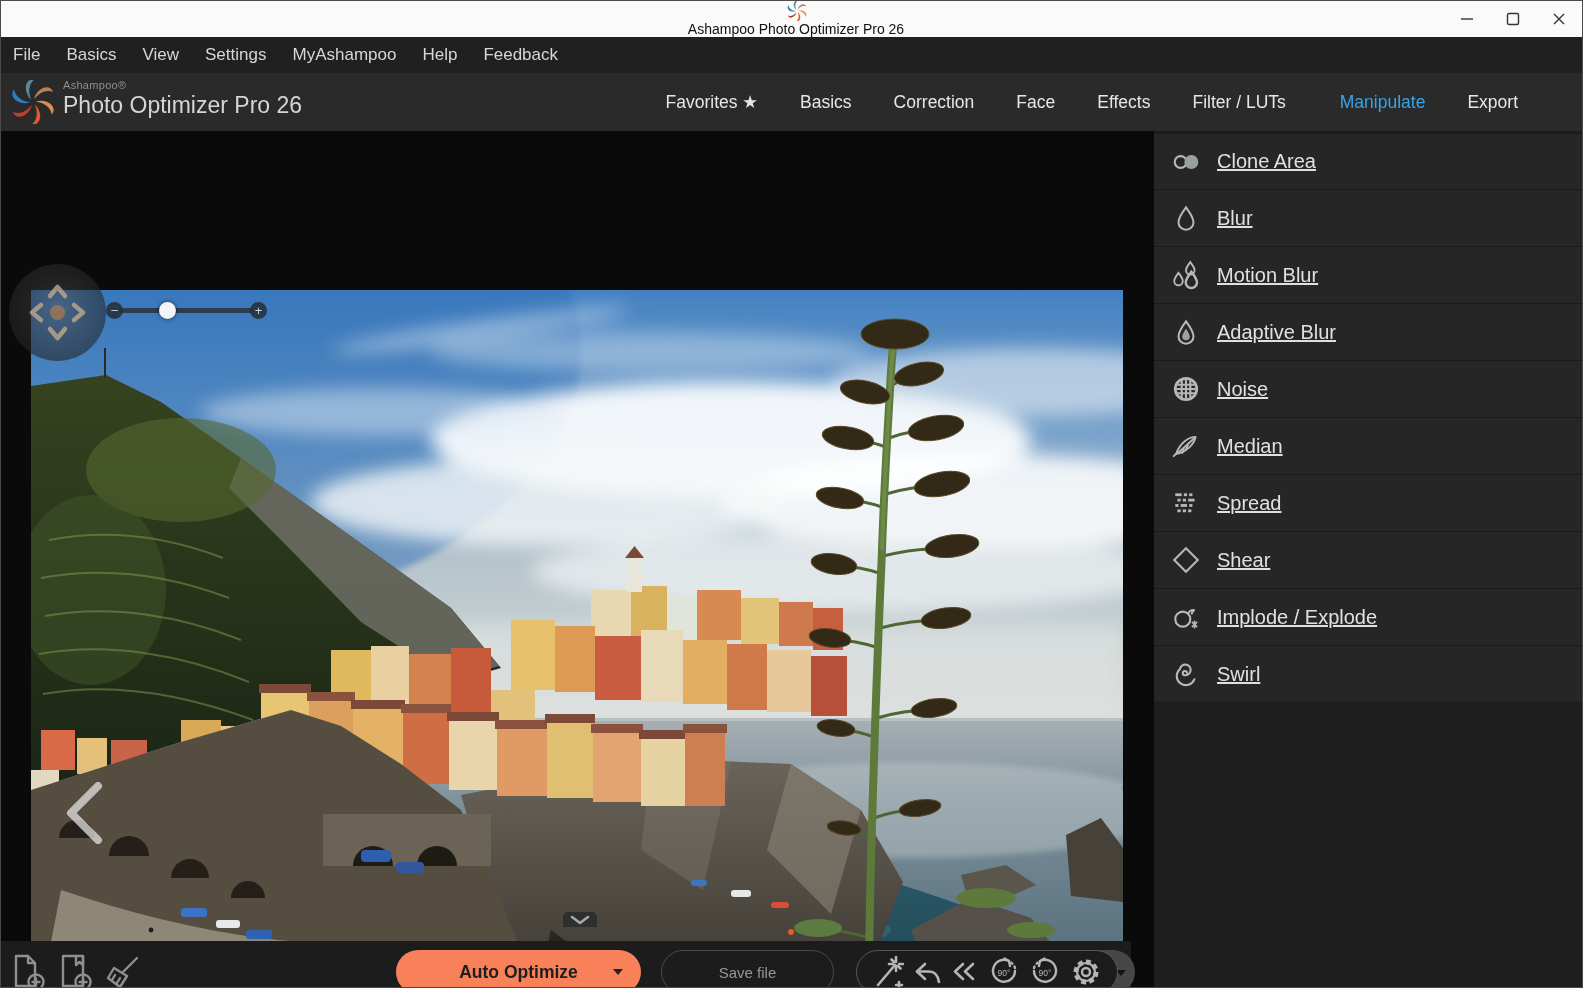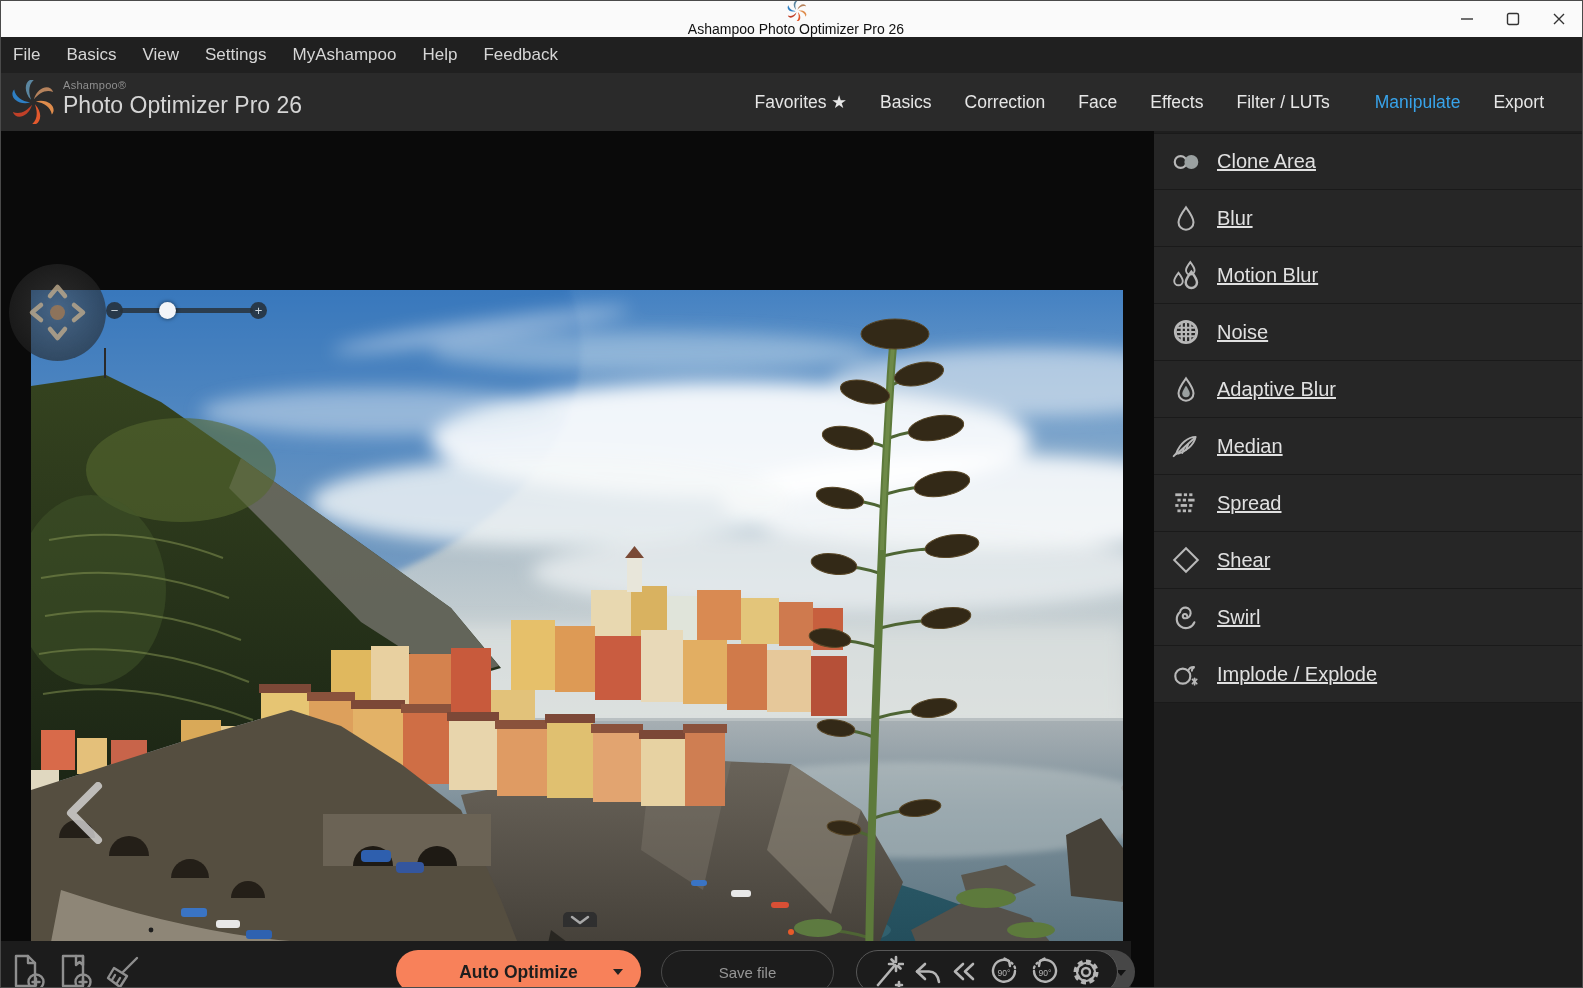--- a/index.html
+++ b/index.html
@@ -17,21 +17,21 @@
   .menubar { position:absolute; left:0; top:36px; width:100%; height:36px; background:#202020; display:flex; align-items:center; padding-left:12px; }
   .menu-item { color:#d6d6d6; font-size:17px; padding:0 13px; height:100%; display:flex; align-items:center; cursor:pointer; }
   .menu-item:first-child { padding-left:0; }
 
   
   .header { position:absolute; left:0; top:72px; width:100%; height:58px; background:#2a2a2a; }
   .brand-logo { position:absolute; left:10px; top:7px; width:44px; height:44px; }
   .brand-text { position:absolute; left:62px; top:6px; }
   .brand-small { font-size:11px; color:#8f8f8f; letter-spacing:.3px; }
   .brand-large { font-size:23px; color:#d5d5d5; font-weight:400; margin-top:1px; }
-  .tabs { position:absolute; right:38px; top:0; height:58px; display:flex; align-items:center; gap:33px; }
+  .tabs { position:absolute; right:64px; top:0; height:58px; display:flex; align-items:center; gap:42px; }
   .tab { color:#e6e6e6; font-size:17.5px; cursor:pointer; white-space:nowrap; }
 
   
   .main { position:absolute; left:0; top:130px; width:1153px; height:858px; background:#0a0a0a; }
   .photo { position:absolute; left:30px; top:159px; width:1092px; height:738px; overflow:hidden; background:#223; }
   .photo svg.scene { position:absolute; inset:0; width:100%; height:100%; display:block; }
 
   .nav-chev { position:absolute; background:none; border:none; cursor:pointer; }
   .nav-prev { left:34px; top:492px; }
   .nav-next { left:1090px; top:494px; }
@@ -535,48 +535,48 @@
             <path transform="translate(18,2) scale(.8)" d="M0 0 C0 0 -5 6.5 -5 9.5 a5 5 0 0 0 10 0 C5 6.5 0 0 0 0 Z"></path>
             <path transform="translate(7,12) scale(.8)" d="M0 0 C0 0 -5 6.5 -5 9.5 a5 5 0 0 0 10 0 C5 6.5 0 0 0 0 Z"></path>
             <path transform="translate(19,11) scale(1.05)" d="M0 0 C0 0 -5 6.5 -5 9.5 a5 5 0 0 0 10 0 C5 6.5 0 0 0 0 Z"></path>
           </g>
         </svg>
         <span class="side-label">Motion Blur</span>
       </div>
 
       <div class="side-item">
         <svg class="side-icon" viewBox="0 0 28 28">
+          <path d="M14 4 C14 4 7 13.5 7 18 a7 7 0 0 0 14 0 C21 13.5 14 4 14 4 Z" fill="none" stroke="#b8b8b8" stroke-width="1.9"></path>
+          <path d="M14 11 C14 11 10.5 15.8 10.5 18.2 a3.5 3.5 0 0 0 7 0 C17.5 15.8 14 11 14 11 Z" fill="#9aa0a0"></path>
+        </svg>
+        <span class="side-label">Adaptive Blur</span>
+      </div>
+
+      <div class="side-item">
+        <svg class="side-icon" viewBox="0 0 28 28">
           <defs>
               <clipPath id="nzclip">
                 <circle cx="14" cy="14" r="9"></circle>
               </clipPath>
             </defs>
           <circle cx="14" cy="14" r="10" fill="none" stroke="#b8b8b8" stroke-width="2.6"></circle>
           <g clip-path="url(#nzclip)" stroke="#b8b8b8" stroke-width="2">
             <line x1="10" y1="4" x2="10" y2="24"></line>
               <line x1="14" y1="4" x2="14" y2="24"></line>
               <line x1="18" y1="4" x2="18" y2="24"></line>
             <line x1="4" y1="10" x2="24" y2="10"></line>
               <line x1="4" y1="14" x2="24" y2="14"></line>
               <line x1="4" y1="18" x2="24" y2="18"></line>
           </g>
         </svg>
         <span class="side-label">Noise</span>
       </div>
 
       <div class="side-item">
         <svg class="side-icon" viewBox="0 0 28 28">
-          <path d="M14 4 C14 4 7 13.5 7 18 a7 7 0 0 0 14 0 C21 13.5 14 4 14 4 Z" fill="none" stroke="#b8b8b8" stroke-width="1.9"></path>
-          <path d="M14 11 C14 11 10.5 15.8 10.5 18.2 a3.5 3.5 0 0 0 7 0 C17.5 15.8 14 11 14 11 Z" fill="#9aa0a0"></path>
-        </svg>
-        <span class="side-label">Adaptive Blur</span>
-      </div>
-
-      <div class="side-item">
-        <svg class="side-icon" viewBox="0 0 28 28">
           <g fill="none" stroke="#b8b8b8" stroke-width="1.8" stroke-linecap="round" stroke-linejoin="round">
             <path d="M5 21 C8 12 16 5.5 23 5.5 C21.5 13 13.5 19.5 7 21 Z"></path>
             <path d="M22 6.5 L6.5 20.5"></path>
             <path d="M12 16.5 L10.5 20.5 M16 12.5 L14 17.5"></path>
             <path d="M5 21 L2.5 23.5"></path>
           </g>
         </svg>
         <span class="side-label">Median</span>
       </div>
 
@@ -603,33 +603,33 @@
       <div class="side-item">
         <svg class="side-icon" viewBox="0 0 28 28">
           <polygon points="14,3 25,14 14,25 3,14" fill="none" stroke="#b8b8b8" stroke-width="1.9"></polygon>
         </svg>
         <span class="side-label">Shear</span>
       </div>
 
 
       <div class="side-item">
         <svg class="side-icon" viewBox="0 0 28 28">
-          <path d="M15 13 a2 2 0 1 0 -2 2.2 a5 5 0 1 0 -4.6 -5.8 a8.5 8.5 0 1 0 13.4 9.6" fill="none" stroke="#b8b8b8" stroke-width="2" stroke-linecap="round"></path>
-        </svg>
-        <span class="side-label">Swirl</span>
-      </div>
-
-      <div class="side-item">
-        <svg class="side-icon" viewBox="0 0 28 28">
           <circle cx="11" cy="16" r="7" fill="none" stroke="#b8b8b8" stroke-width="2"></circle>
           <path d="M16 11 q1.5 -4 6 -3.5 q-2.5 1 -2.5 3.5" fill="none" stroke="#b8b8b8" stroke-width="1.8" stroke-linecap="round"></path>
           <g stroke="#b8b8b8" stroke-width="1.6" stroke-linecap="round">
             <line x1="20" y1="19" x2="24" y2="23"></line>
               <line x1="24" y1="19" x2="20" y2="23"></line>
               <line x1="22" y1="18" x2="22" y2="24"></line>
           </g>
         </svg>
         <span class="side-label">Implode / Explode</span>
       </div>
 
+      <div class="side-item">
+        <svg class="side-icon" viewBox="0 0 28 28">
+          <path d="M15 13 a2 2 0 1 0 -2 2.2 a5 5 0 1 0 -4.6 -5.8 a8.5 8.5 0 1 0 13.4 9.6" fill="none" stroke="#b8b8b8" stroke-width="2" stroke-linecap="round"></path>
+        </svg>
+        <span class="side-label">Swirl</span>
+      </div>
+
     </div>
   </aside>
 </div>
 
 </body></html>

